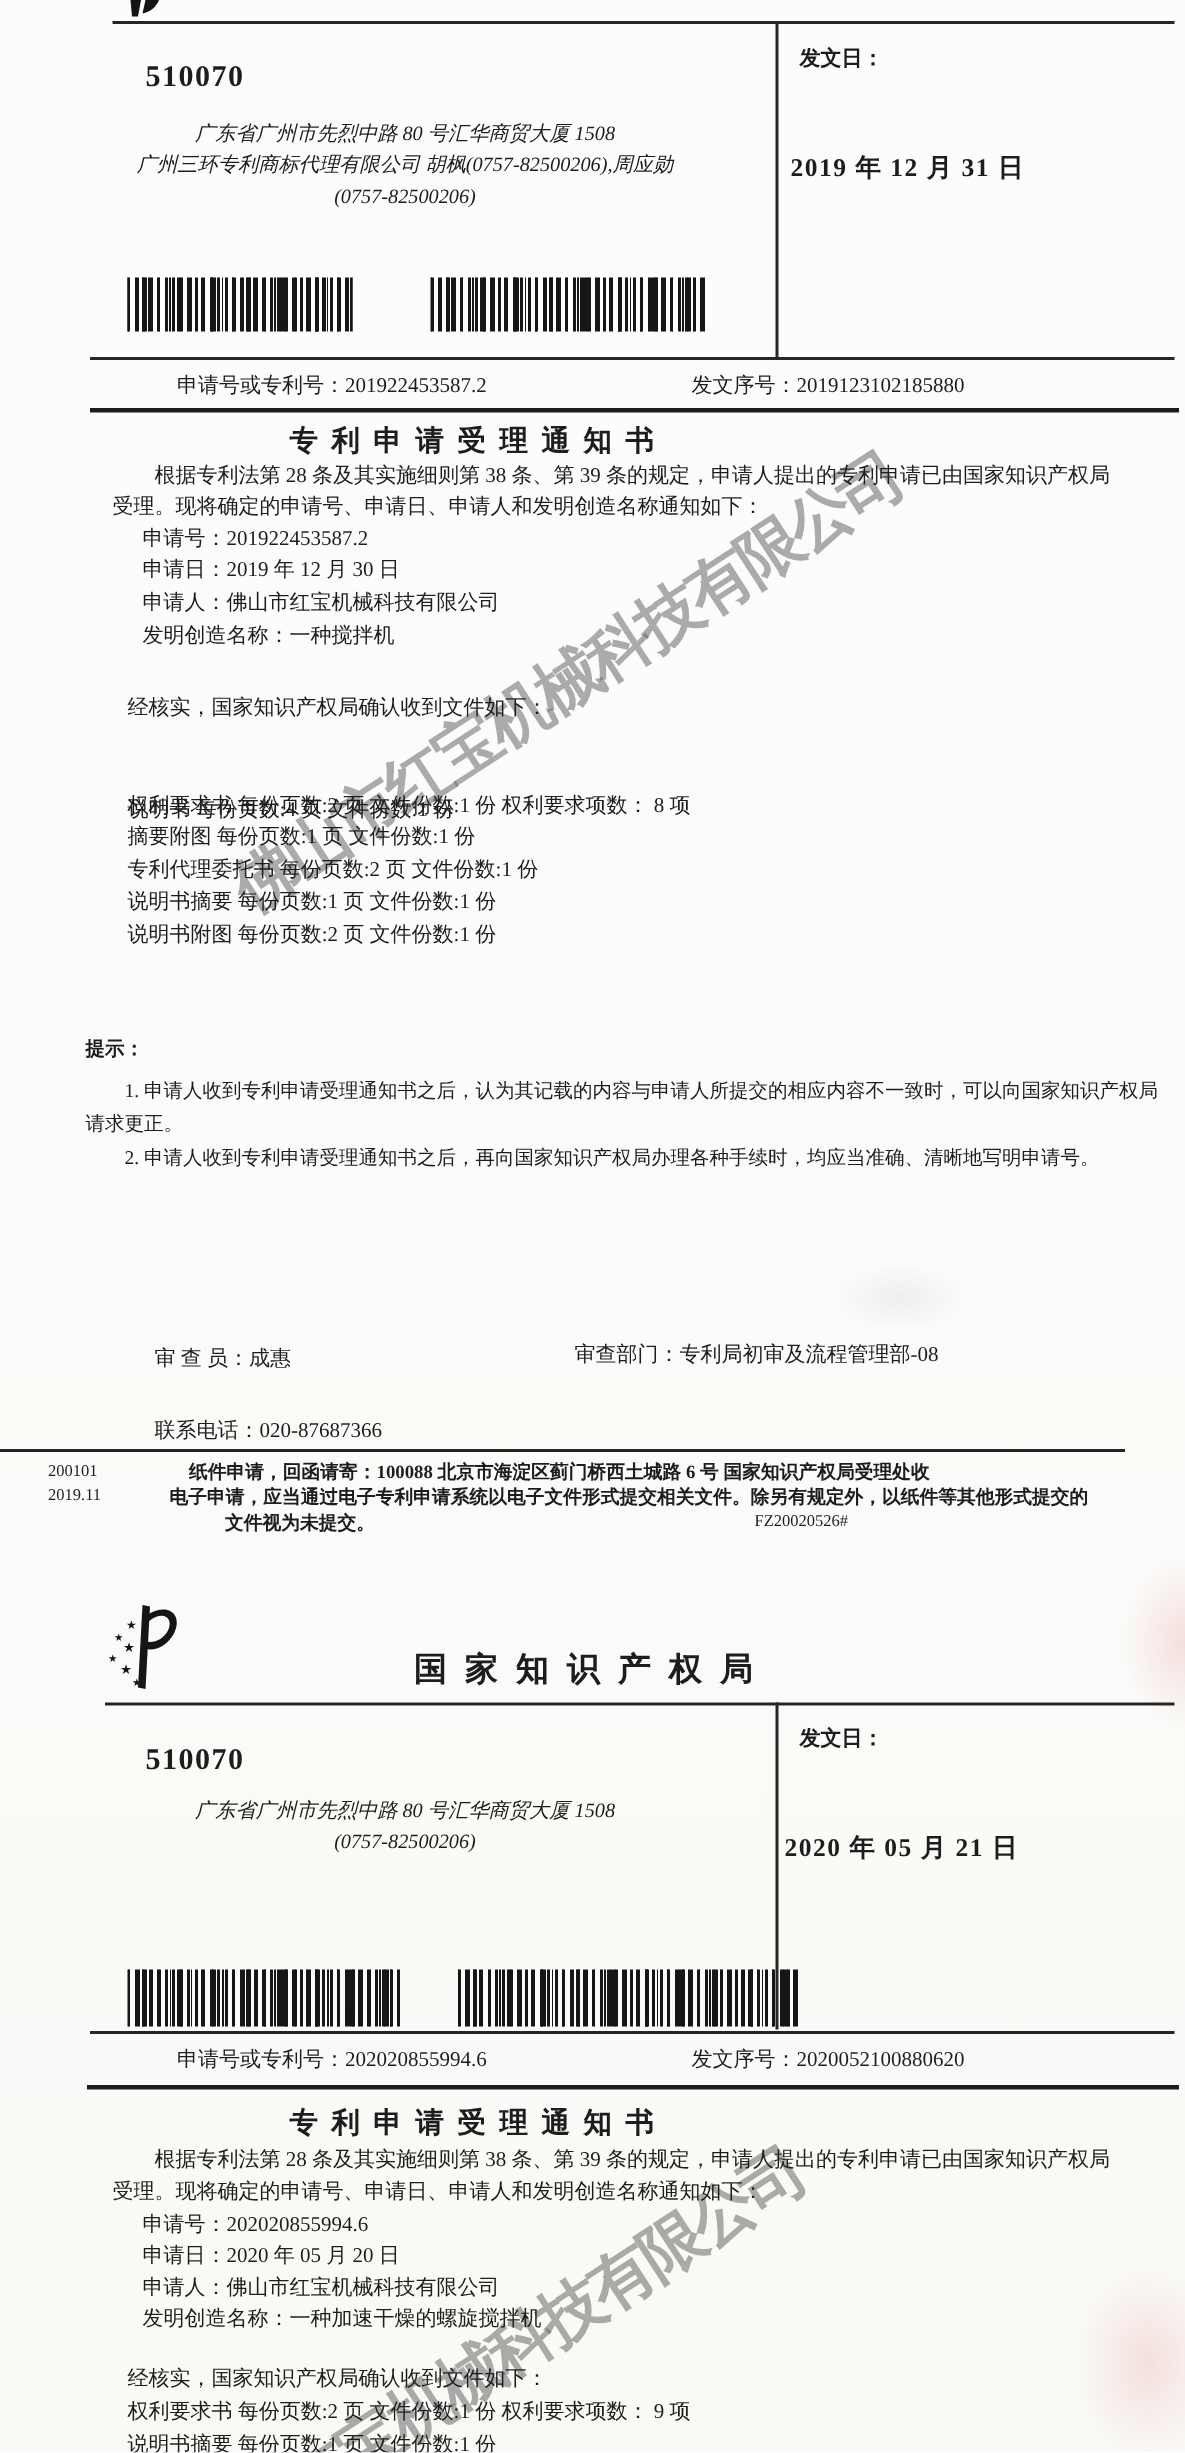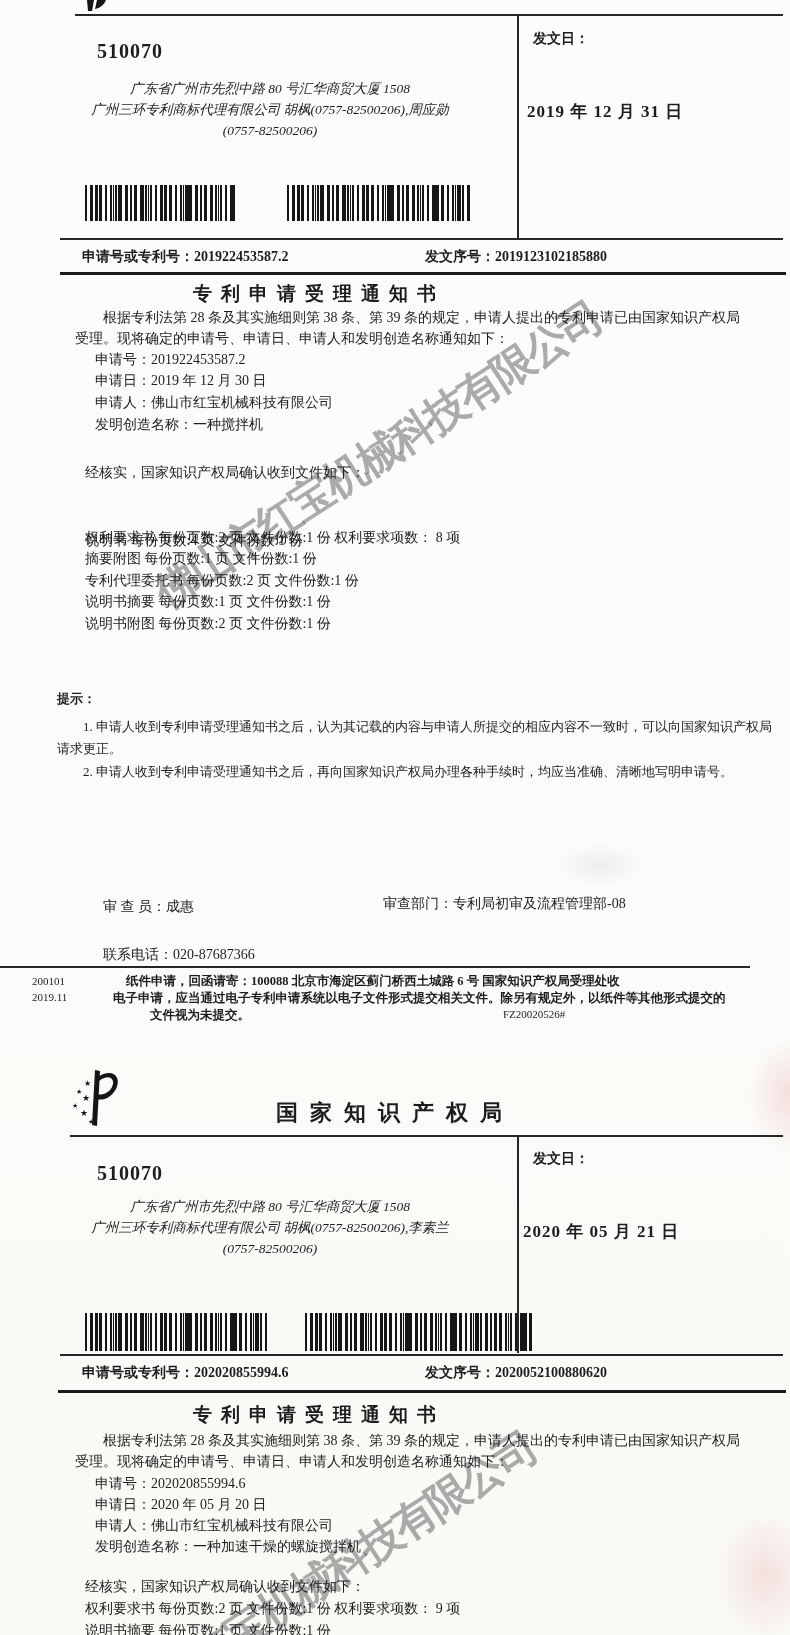--- a/index.html
+++ b/index.html
@@ -13,21 +13,21 @@
   .rule.thick{height:3px;background:#1b1b1b;}
   .vline{position:absolute;width:2px;background:#262626;}
   .bold{font-weight:bold;}
   .body{font-size:14px;line-height:21px;white-space:nowrap;}
   .addr{text-align:center;font-size:13.5px;line-height:21px;font-style:italic;}
   .big-title{font-size:19px;font-weight:bold;letter-spacing:9px;text-align:center;width:638px;left:0;white-space:nowrap;}
   .office-title{font-size:22px;font-weight:bold;letter-spacing:12px;text-align:center;width:790px;left:0;white-space:nowrap;}
   .postcode{font-size:20px;font-weight:bold;letter-spacing:1px;}
   .datebox-label{font-size:14px;font-weight:bold;}
   .datebox-date{font-size:17px;font-weight:bold;letter-spacing:1px;white-space:nowrap;}
-  .appline{font-size:14px;font-weight:bold;white-space:nowrap;}
+  .appline{font-size:14px;font-weight:normal;white-space:nowrap;margin-left:36px;}
   .smalltxt{font-size:12.5px;line-height:17px;white-space:nowrap;}
   .codetxt{font-size:11px;line-height:15px;}
   .indent{text-indent:28px;}
   .para{font-size:14px;line-height:21px;width:692px;white-space:nowrap;}
   .wm{
     position:absolute;white-space:nowrap;z-index:0;
     font-size:43px;font-weight:bold;letter-spacing:-3px;
     color:rgba(104,104,104,0.55);
     transform-origin:0 50%;transform:rotate(-33deg);
   }
@@ -143,21 +143,20 @@
   <div class="abs z1 office-title" style="top:1098px;">国家知识产权局</div>
 
   <div class="rule" style="left:70px;top:1135px;width:713px;"></div>
   <div class="vline" style="left:517px;top:1135px;height:218px;"></div>
 
   <div class="abs z1 datebox-label" style="left:533px;top:1150px;">发文日：</div>
   <div class="abs z1 postcode" style="left:97px;top:1162px;">510070</div>
 
   <div class="abs z1 addr" style="left:55px;top:1196px;width:430px;">
     <div>广东省广州市先烈中路 80 号汇华商贸大厦 1508</div>
-    <div>广州三环专利商标代理有限公司  胡枫(0757-82500206),李素兰</div>
     <div>(0757-82500206)</div>
   </div>
 
   <div class="abs z1 datebox-date" style="left:523px;top:1220px;">2020 年 05 月 21 日</div>
 
   <div class="barcode z1" style="left:85px;top:1313px;width:182px;height:38px;"></div>
   <div class="barcode z1" style="left:305px;top:1313px;width:228px;height:38px;"></div>
 
   <div class="rule" style="left:60px;top:1354px;width:723px;"></div>
 

